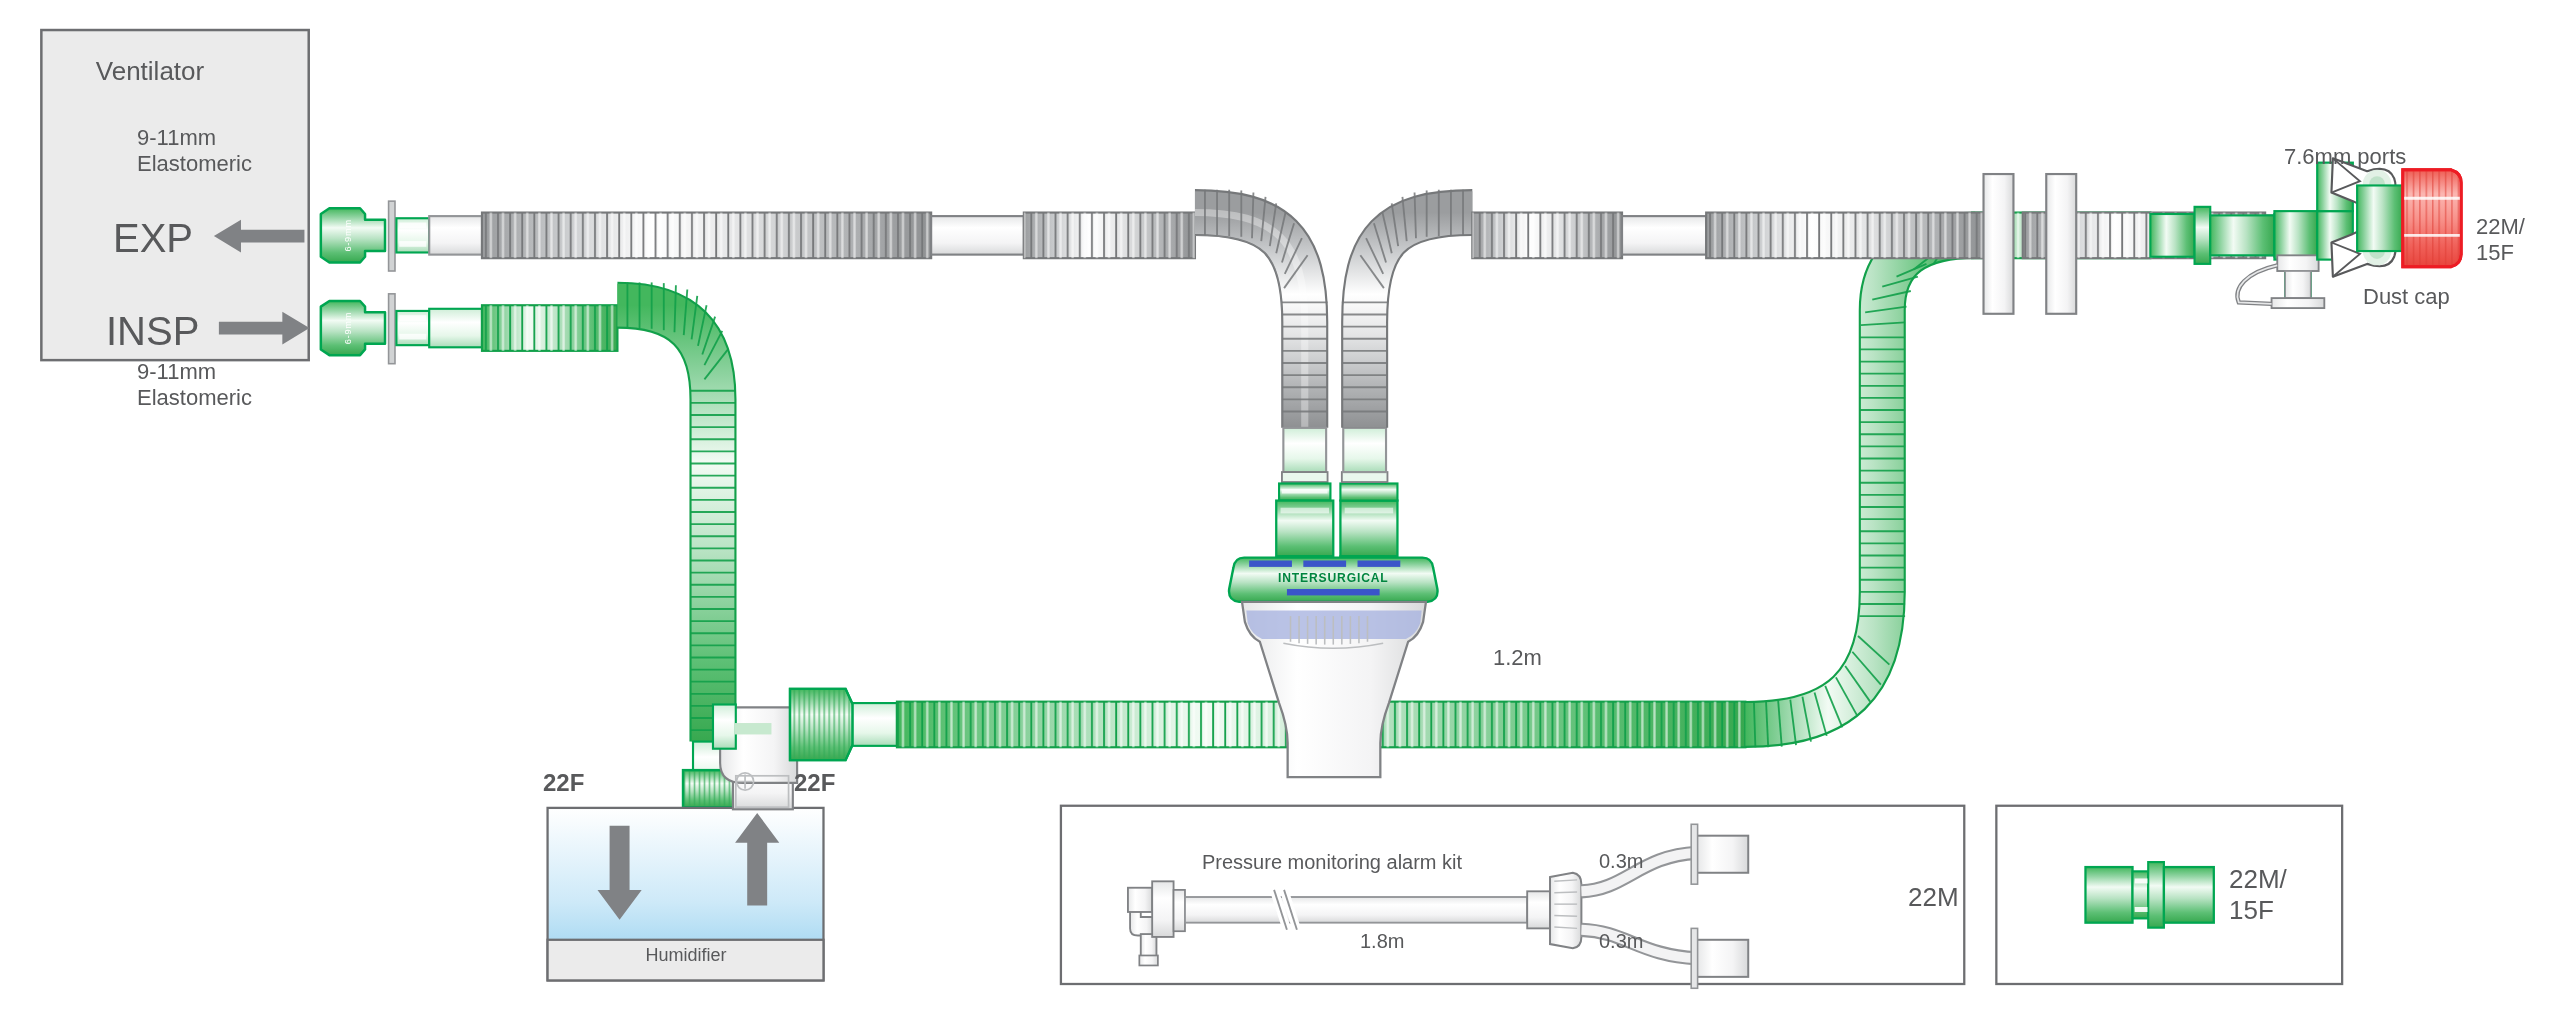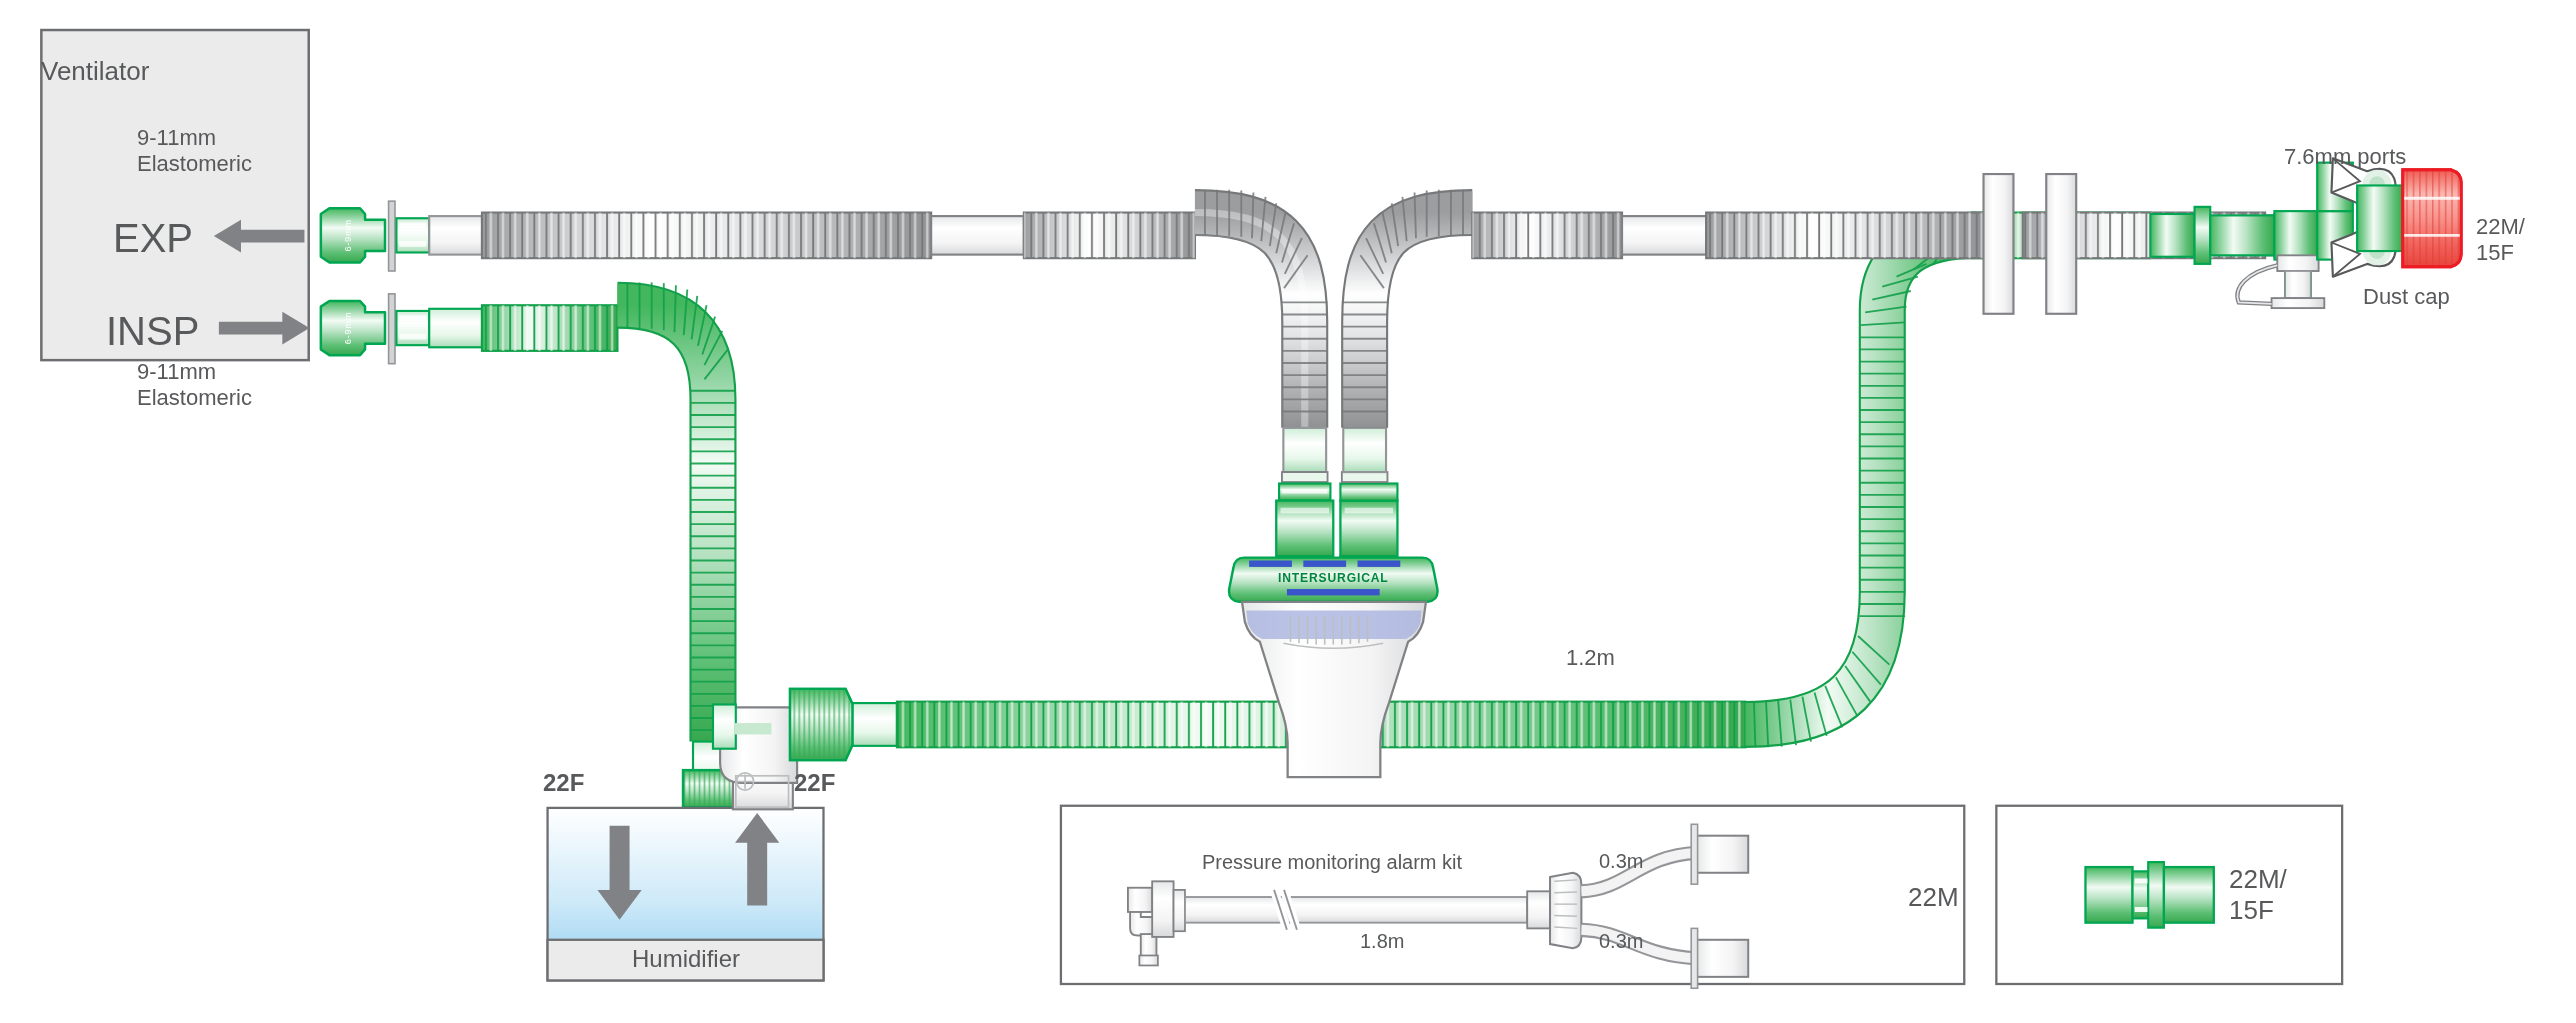--- a/index.html
+++ b/index.html
@@ -16,21 +16,21 @@
     font-family:"Liberation Sans","DejaVu Sans",sans-serif;
     color:#58595b;
     white-space:pre;
     line-height:1.18;
     letter-spacing:0px;
   }
   .lbl-vent{font-size:26px;}
   .lbl-flow{font-size:40px;}
   .lbl-spec{font-size:22px;}
   .lbl-small{font-size:24px;font-weight:bold;}
-  .lbl-hum{font-size:24px;}
+  .lbl-hum{font-size:18px;}
   .lbl-kit{font-size:20px;}
   .lbl-22m{font-size:26px;}
   .nowrap{white-space:nowrap;}
 </style>
 </head>
 <body>
 
 <div id="stage">
 
 <svg id="diagram" viewBox="0 0 3613 1436" xmlns="http://www.w3.org/2000/svg">
@@ -509,40 +509,40 @@
     <rect x="2800" y="1130" width="485" height="250" fill="#ffffff" stroke="#6d6e71" stroke-width="3.2"></rect>
     <rect x="2925" y="1216" width="66" height="78" fill="url(#gGrnV)" stroke="#00a651" stroke-width="3.2"></rect>
     <rect x="2991" y="1222" width="22" height="66" fill="url(#gGrnV)" stroke="#00a651" stroke-width="3"></rect>
     <rect x="3013" y="1209" width="22" height="92" fill="url(#gGrnV)" stroke="#00a651" stroke-width="3"></rect>
     <rect x="3035" y="1216" width="70" height="78" fill="url(#gGrnV)" stroke="#00a651" stroke-width="3.2"></rect>
     <rect x="2994" y="1232" width="18" height="7" fill="#ffffff" opacity=".9"></rect>
     <rect x="2994" y="1272" width="18" height="7" fill="#ffffff" opacity=".9"></rect>
   </g>
 </svg>
 
-<div class="lbl lbl-vent" style="left:41px;top:56px;width:218px;text-align:left;">Ventilator</div>
+<div class="lbl lbl-vent" style="left:41px;top:56px;width:218px;text-align:center;">Ventilator</div>
 
 <div class="lbl lbl-flow" style="left:113px;top:215px;">EXP</div>
 
 <div class="lbl lbl-flow" style="left:106px;top:308px;">INSP</div>
 
 <div class="lbl lbl-spec" style="left:137px;top:125px;">9-11mm
 Elastomeric</div>
 
 <div class="lbl lbl-spec" style="left:137px;top:359px;">9-11mm
 Elastomeric</div>
 
 <div class="lbl lbl-spec nowrap" style="left:2284px;top:144px;">7.6mm ports</div>
 
 <div class="lbl lbl-spec" style="left:2476px;top:214px;">22M/
 15F</div>
 
 <div class="lbl lbl-spec nowrap" style="left:2363px;top:284px;">Dust cap</div>
 
-<div class="lbl lbl-spec" style="left:1566px;top:645px;">1.2m</div>
+<div class="lbl lbl-spec" style="left:1493px;top:645px;">1.2m</div>
 
 <div class="lbl lbl-small" style="left:543px;top:769px;">22F</div>
 
 <div class="lbl lbl-small" style="left:794px;top:769px;">22F</div>
 
 <div class="lbl lbl-hum" style="left:548px;top:945px;width:276px;text-align:center;">Humidifier</div>
 
 <div class="lbl lbl-kit nowrap" style="left:1202px;top:851px;">Pressure monitoring alarm kit</div>
 
 <div class="lbl lbl-kit" style="left:1360px;top:930px;">1.8m</div>

